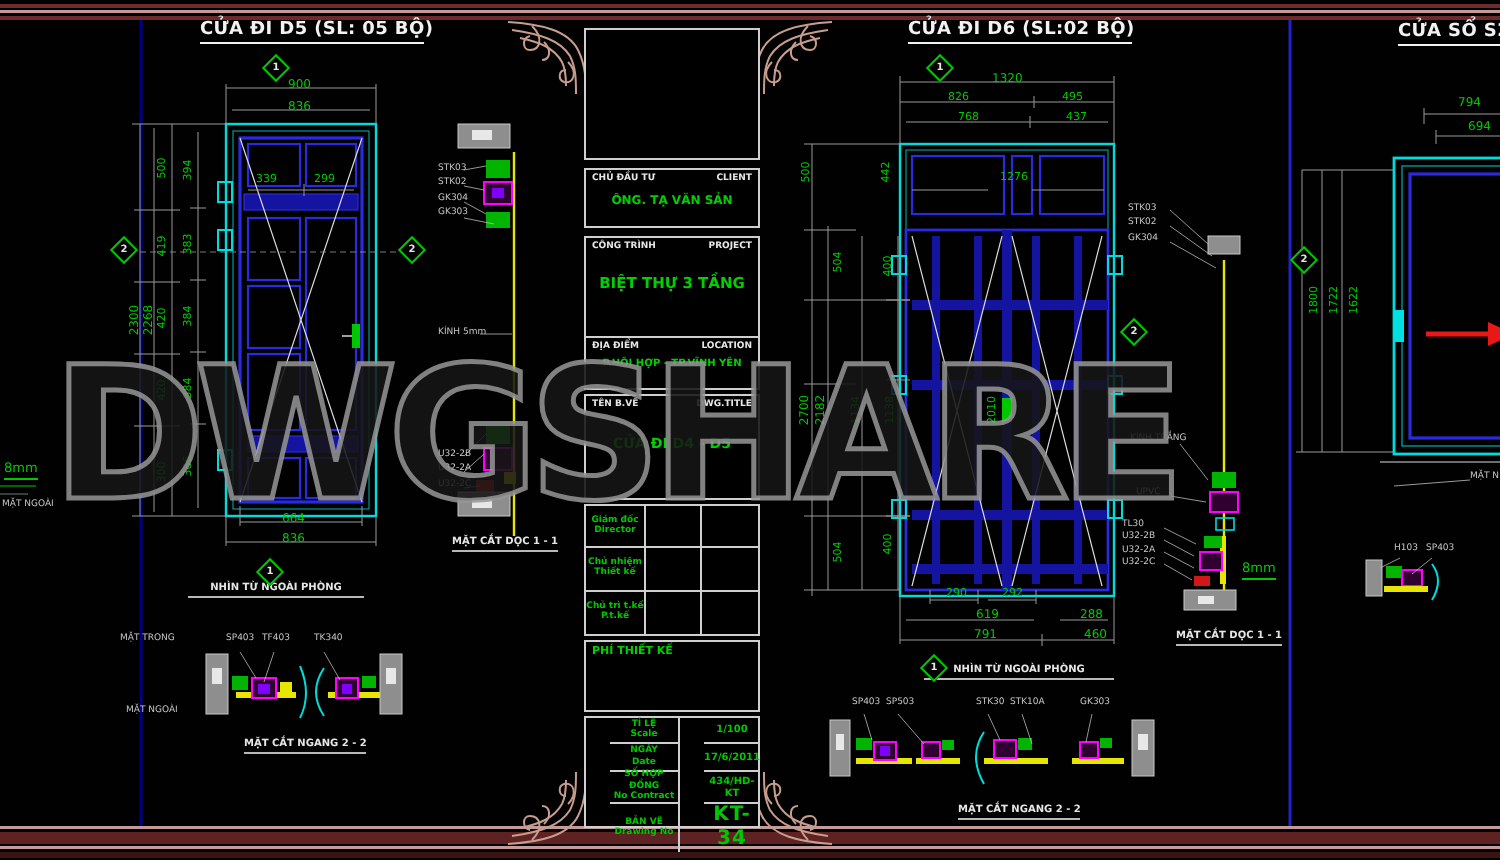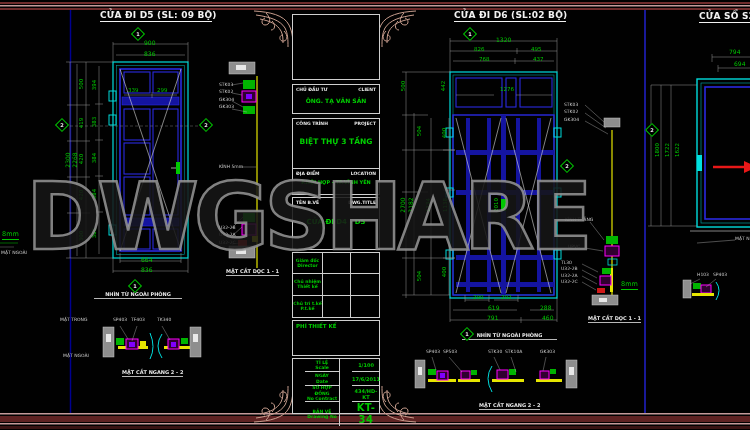--- a/index.html
+++ b/index.html
@@ -246,21 +246,21 @@
       <path d="M716,282 q6,8 0,18" fill="none" stroke="#00dcdc" stroke-width="1"></path>
       <path fill="none" stroke="#bbbbbb" stroke-width="0.4" d="M700,279L690,284 M716,279L706,287"></path>
     </g>
 
     <g>
       <line x1="0" y1="243" x2="18" y2="243" stroke="#00c800" stroke-width="0.5"></line>
       <line x1="0" y1="247" x2="14" y2="247" stroke="#9a9a9a" stroke-width="0.4"></line>
     </g>
   </svg>
 
-  <div class="t ttl" style="left:100px;top:11px;width:112px;">CỬA ĐI D5 (SL: 09 BỘ)</div>
+  <div class="t ttl" style="left:100px;top:11px;width:112px;">CỬA ĐI D5 (SL: 05 BỘ)</div>
   <span class="t g" style="left:144px;top:40px;">900</span>
   <span class="t g" style="left:144px;top:51px;">836</span>
   <span class="t g g55" style="left:128px;top:88px;">339</span>
   <span class="t g g55" style="left:157px;top:88px;">299</span>
   <span class="t g rot" style="left:68px;top:160px;">2300</span>
   <span class="t g rot" style="left:75px;top:160px;">2268</span>
   <span class="t g g55 rot" style="left:82px;top:84px;">500</span>
   <span class="t g g55 rot" style="left:82px;top:123px;">419</span>
   <span class="t g g55 rot" style="left:82px;top:159px;">420</span>
   <span class="t g g55 rot" style="left:82px;top:195px;">420</span>

